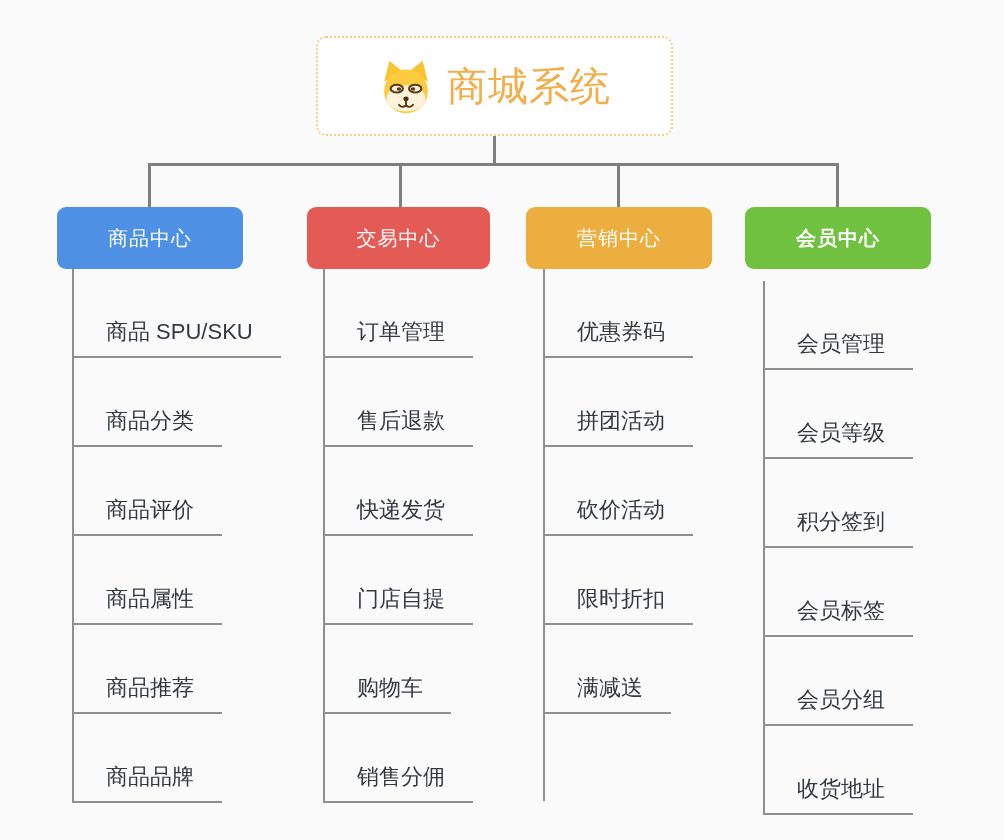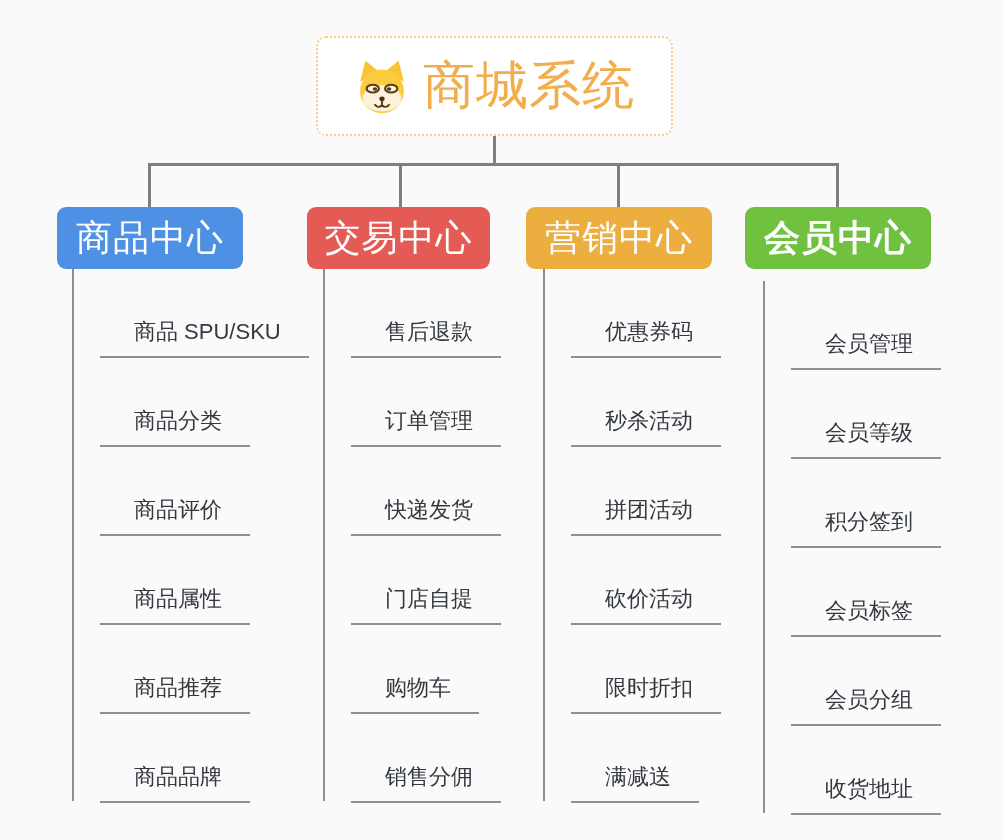--- a/index.html
+++ b/index.html
@@ -28,33 +28,33 @@
   .root{
     position:absolute;left:316px;top:36px;width:357px;height:100px;
     background:#ffffff;
     border:2px dotted #f7cd86;
     border-radius:10px;
     box-sizing:border-box;
     display:flex;align-items:center;justify-content:center;gap:13px;
     cursor:default;
   }
   .root-title{
-    font-size:52px;
+    font-size:40px;
     letter-spacing:1px;
   }
   .dog{width:56px;height:56px;flex:0 0 auto;}
   
   .branch-box{
     position:absolute;top:207px;height:62px;
     border-radius:9px;
     display:flex;align-items:center;justify-content:center;
     cursor:default;
   }
   .branch-box span{
-    color:#ffffff;font-size:36px;letter-spacing:1px;
+    color:#ffffff;font-size:20px;letter-spacing:1px;
   }
   .b0{left:57px;width:186px;}
   .b1{left:307px;width:183px;}
   .b2{left:526px;width:186px;}
   .b3{left:745px;width:186px;font-weight:bold;}
   
   .col{
     position:absolute;top:269px;width:240px;
     display:flex;flex-direction:column;align-items:flex-start;
   }
@@ -63,21 +63,20 @@
   .c2{left:543px;}
   .c3{left:763px;margin-top:12px;}
   .trunk{
     position:absolute;left:0;top:0;width:2px;height:532px;
     background:#8f8f8f;
   }
   .leaf{
     height:89px;
     display:flex;align-items:flex-end;
     box-sizing:border-box;
-    padding-left:28px;
   }
   .leaf:first-of-type{height:85px;}
   .leaf span{
     display:inline-block;
     font-size:22px;
     color:#343940;
     padding:0 28px 9px 34px;
     border-bottom:2px solid #8f8f8f;
     white-space:nowrap;
   }
@@ -134,24 +133,24 @@
         <span>商品品牌</span>
       </div>
   </div>
 
   <div class="branch-box b1" style="background-color: rgb(228, 91, 86);">
     <span>交易中心</span>
   </div>
   <div class="col c1">
     <div class="trunk"></div>
     <div class="leaf">
+        <span>订单管理</span>
+      </div>
+    <div class="leaf">
         <span>售后退款</span>
-      </div>
-    <div class="leaf">
-        <span>订单管理</span>
       </div>
     <div class="leaf">
         <span>快递发货</span>
       </div>
     <div class="leaf">
         <span>门店自提</span>
       </div>
     <div class="leaf">
         <span>购物车</span>
       </div>
@@ -162,23 +161,20 @@
 
   <div class="branch-box b2" style="background-color: rgb(235, 174, 63); justify-content: center;">
     <span>营销中心</span>
   </div>
   <div class="col c2">
     <div class="trunk"></div>
     <div class="leaf">
         <span>优惠券码</span>
       </div>
     <div class="leaf">
-        <span>秒杀活动</span>
-      </div>
-    <div class="leaf">
         <span>拼团活动</span>
       </div>
     <div class="leaf">
         <span>砍价活动</span>
       </div>
     <div class="leaf">
         <span>限时折扣</span>
       </div>
     <div class="leaf">
         <span>满减送</span>

